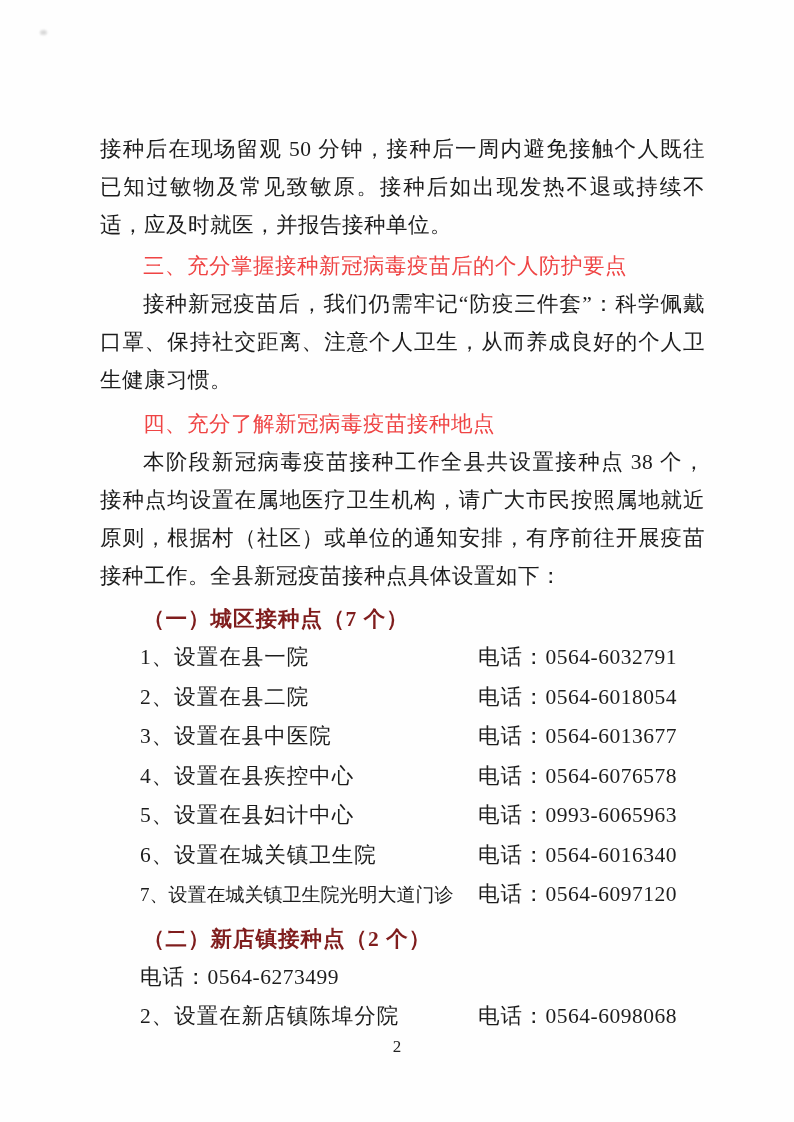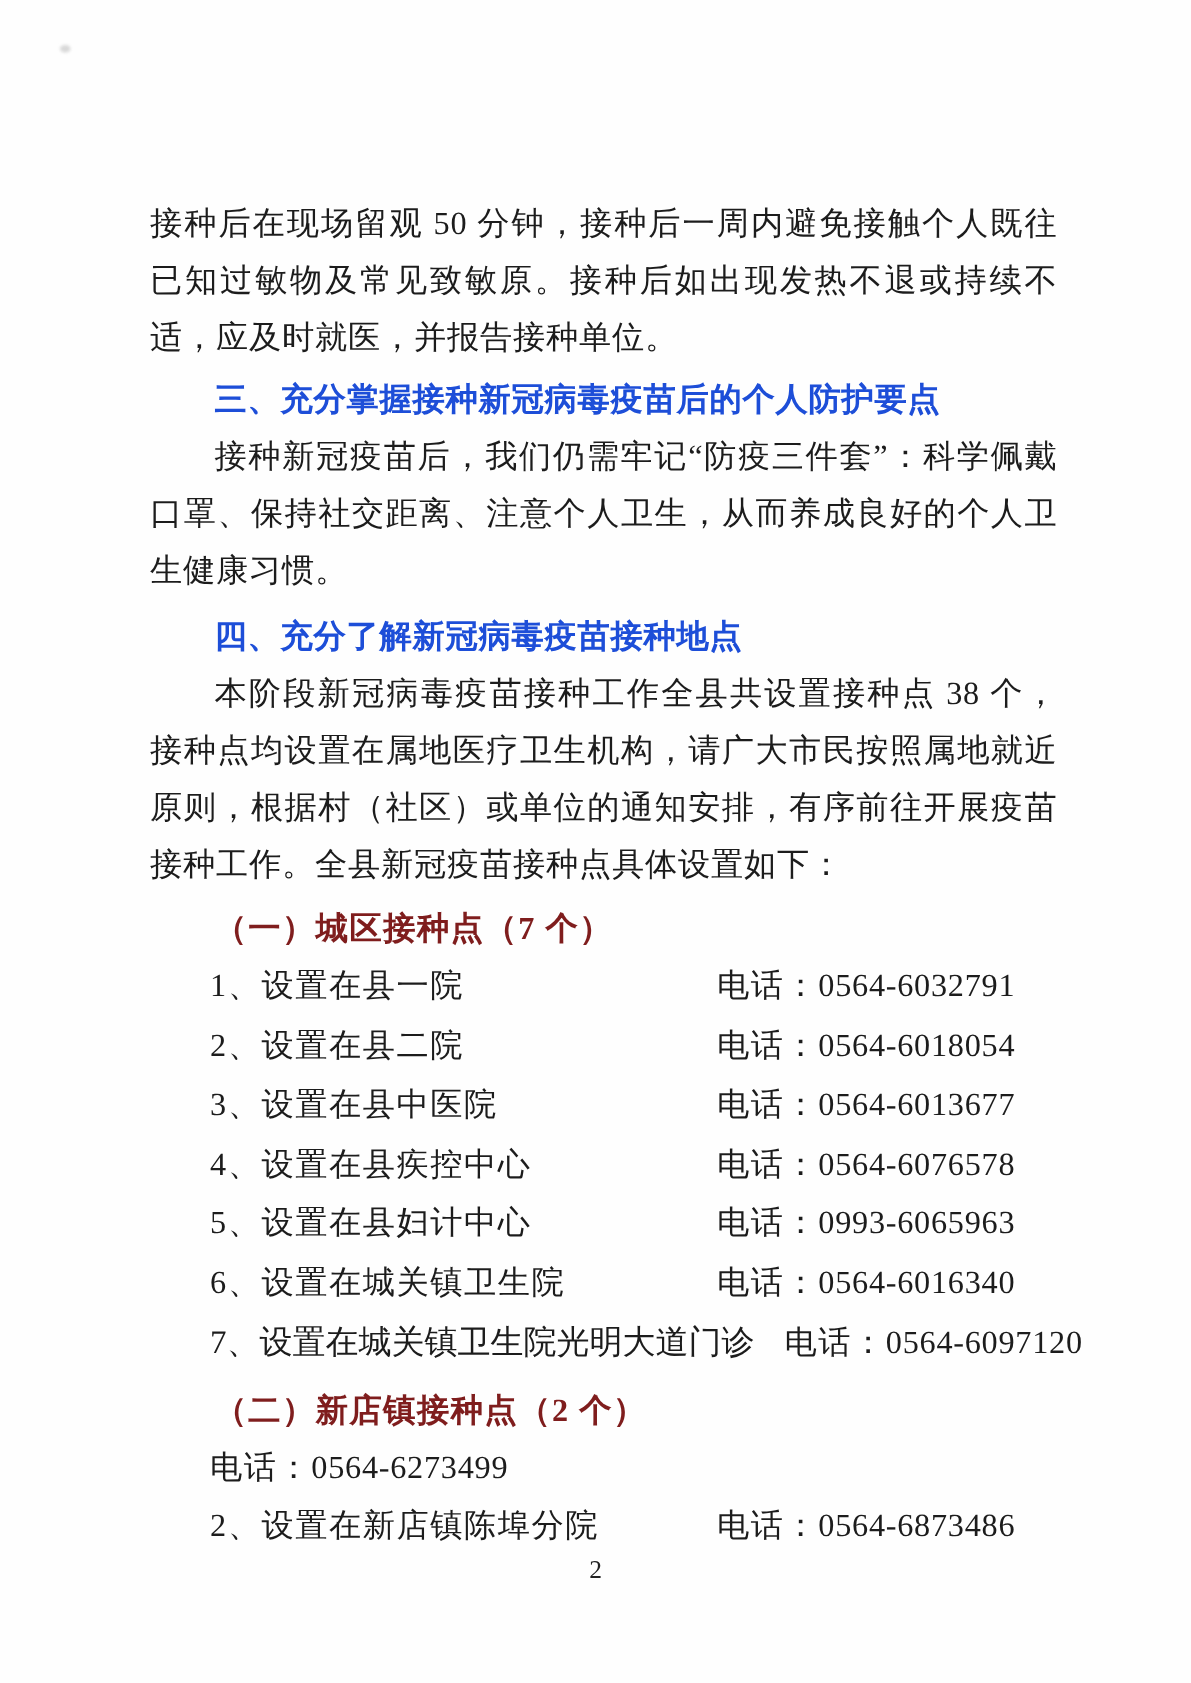--- a/index.html
+++ b/index.html
@@ -23,22 +23,22 @@
   }
   .para {
     line-height: 38px;
     text-align: justify;
     text-justify: inter-ideograph;
     letter-spacing: 0.5px;
   }
   .indent { text-indent: 2em; }
   .heading {
     line-height: 38px;
-    font-weight: bold;
-    color: #1d4ed8;
+    font-weight: normal;
+    color: #ef4444;
     text-indent: 2em;
     letter-spacing: 0.5px;
   }
   .heading-3 { margin-top: 3px; }
   .heading-4 { margin-top: 6px; }
   .subsection-title {
     line-height: 38px;
     font-weight: bold;
     color: #7f1d1d;
     text-indent: 2em;
@@ -53,21 +53,21 @@
     padding-left: 40px;
     white-space: nowrap;
     gap: 20px;
   }
   .point-label {
     flex: 0 0 auto;
     min-width: 318px;
     letter-spacing: 1px;
   }
   .point-label.compact {
-    font-size: 22px;
+    font-size: 19px;
     letter-spacing: 0;
   }
   .point-phone { flex: 0 0 auto; }
   .phone-label { letter-spacing: 1px; }
   .phone-number { letter-spacing: 0.5px; }
   .page-number {
     position: absolute;
     top: 1037px;
     left: 0;
     width: 100%;
@@ -139,20 +139,20 @@
     </div>
 
     <div class="subsection-title">（二）新店镇接种点（2 个）</div>
 
     <div class="points">
       <div class="point-row">
         <span class="point-phone"><span class="phone-label">电话：</span><span class="phone-number">0564-6273499</span></span>
       </div>
       <div class="point-row">
         <span class="point-label">2、设置在新店镇陈埠分院</span>
-        <span class="point-phone"><span class="phone-label">电话：</span><span class="phone-number">0564-6873486</span></span>
+        <span class="point-phone"><span class="phone-label">电话：</span><span class="phone-number">0564-6098068</span></span>
       </div>
     </div>
 
   </div>
 
   <div class="page-number">2</div>
 </div>
 
 </body></html>

